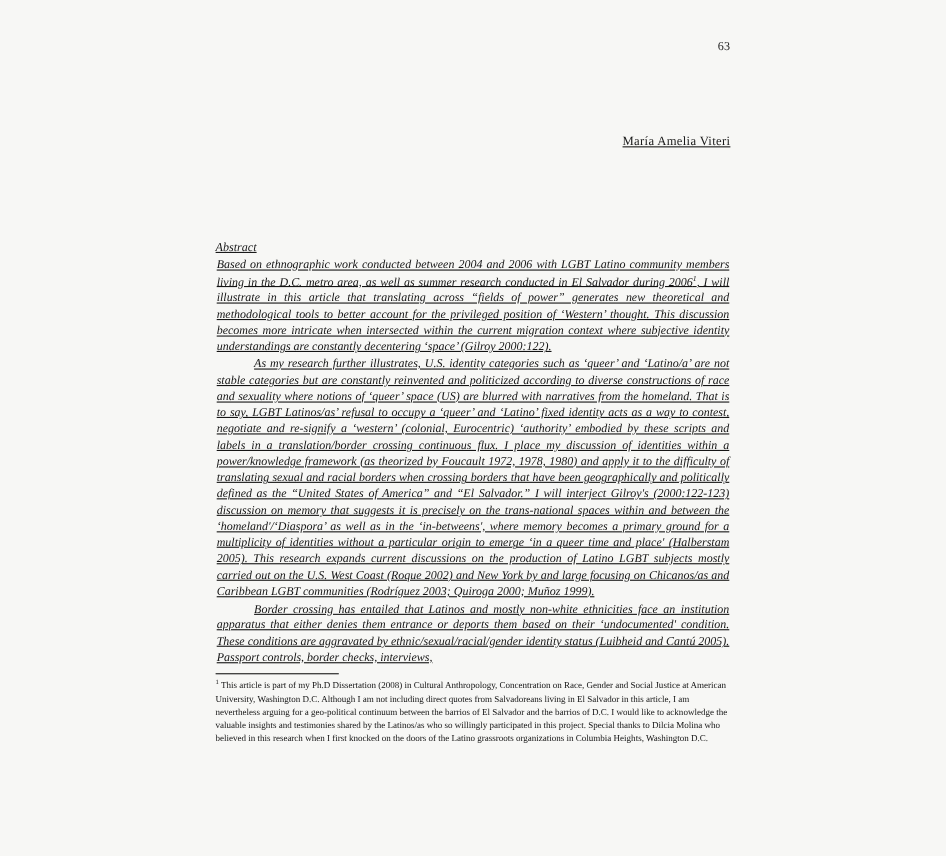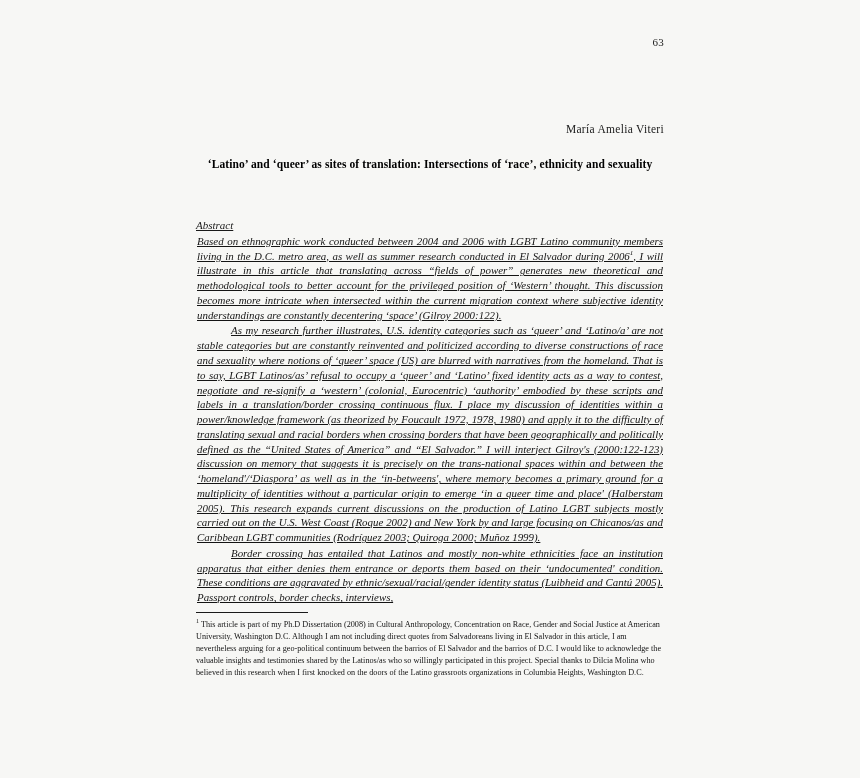--- a/index.html
+++ b/index.html
@@ -85,20 +85,21 @@
 
   
   .author {
     position: absolute;
     right: 0;
     top: 123px;
     font-size: 11.5px;
     font-family: "Liberation Serif", serif;
     color: #1a1a1a;
     letter-spacing: .3px;
+    text-decoration: underline;
   }
 
   
   .title {
     position: absolute;
     left: 0;
     top: 157px;
     width: 468px;
     text-align: center;
     font-size: 11.5px;
@@ -187,21 +188,20 @@
 <body>
 
 <div class="page">
   <div class="content">
 
     <div class="page-number">63</div>
 
 
     <div class="author">María Amelia Viteri</div>
 
-    <div class="title">‘Latino’ and ‘queer’ as sites of translation: Intersections of ‘race’, ethnicity and sexuality</div>
 
     <div class="abstract-wrap">
       <div class="abstract-heading">Abstract</div>
 
       <p class="body-par"><span>Based on ethnographic work conducted between 2004 and 2006 with LGBT Latino community members living in the D.C. metro area, as well as summer research conducted in El Salvador during 2006</span><span class="fn-ref">1</span><span>, I will illustrate in this article that translating across “fields of power” generates new theoretical and methodological tools to better account for the privileged position of ‘Western’ thought. This discussion becomes more intricate when intersected within the current migration context where subjective identity understandings are constantly decentering ‘space’ (Gilroy 2000:122).</span></p>
 
       <p class="body-par indented">As my research further illustrates, U.S. identity categories such as ‘queer’ and ‘Latino/a’ are not stable categories but are constantly reinvented and politicized according to diverse constructions of race and sexuality where notions of ‘queer’ space (US) are blurred with narratives from the homeland. That is to say, LGBT Latinos/as’ refusal to occupy a ‘queer’ and ‘Latino’ fixed identity acts as a way to contest, negotiate and re-signify a ‘western’ (colonial, Eurocentric) ‘authority’ embodied by these scripts and labels in a translation/border crossing continuous flux. I place my discussion of identities within a power/knowledge framework (as theorized by Foucault 1972, 1978, 1980) and apply it to the difficulty of translating sexual and racial borders when crossing borders that have been geographically and politically defined as the “United States of America” and “El Salvador.” I will interject Gilroy's (2000:122-123) discussion on memory that suggests it is precisely on the trans-national spaces within and between the ‘homeland'/‘Diaspora’ as well as in the ‘in-betweens', where memory becomes a primary ground for a multiplicity of identities without a particular origin to emerge ‘in a queer time and place' (Halberstam 2005).   This research expands current discussions on the production of Latino LGBT subjects mostly carried out on the U.S. West Coast (Roque 2002) and New York by and large focusing on Chicanos/as and Caribbean LGBT communities (Rodríguez 2003; Quiroga 2000; Muñoz 1999).</p>
 
       <p class="body-par indented">Border crossing has entailed that Latinos and mostly non-white ethnicities face an institution apparatus that either denies them entrance or deports them based on their ‘undocumented' condition.   These conditions are aggravated by ethnic/sexual/racial/gender identity status (Luibheid and Cantú 2005).   Passport controls, border checks, interviews,</p>
     </div>

